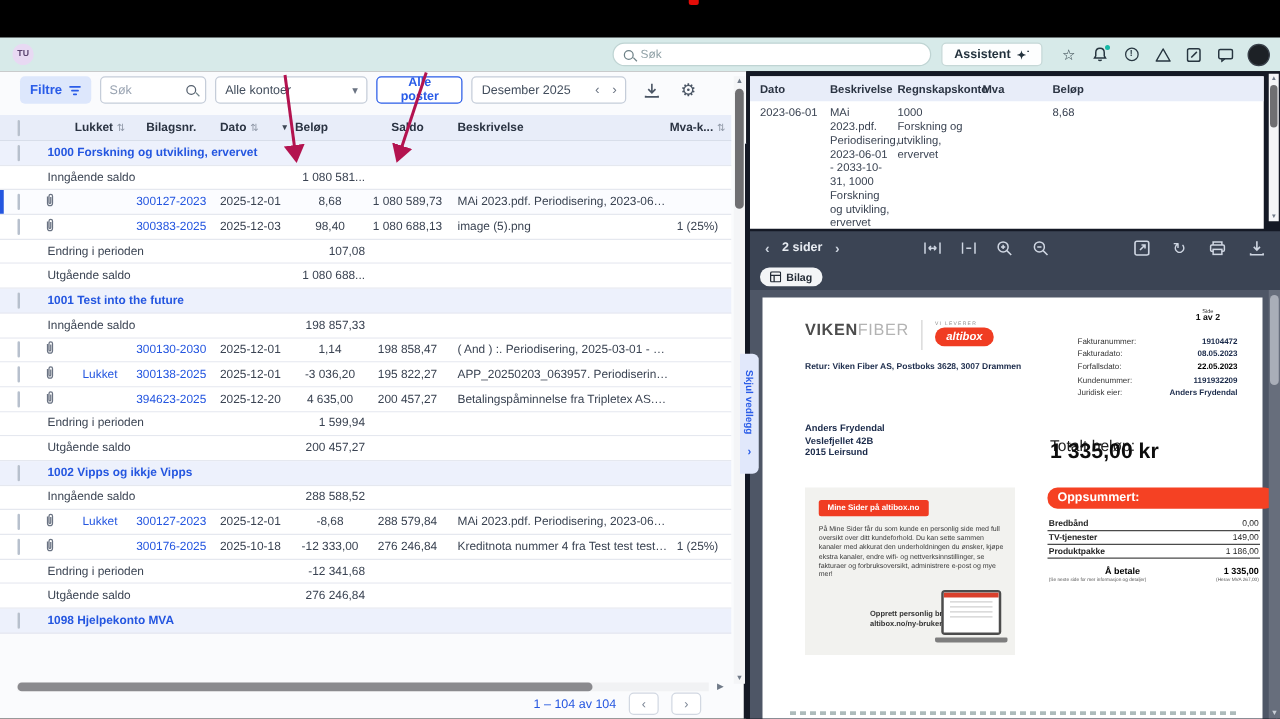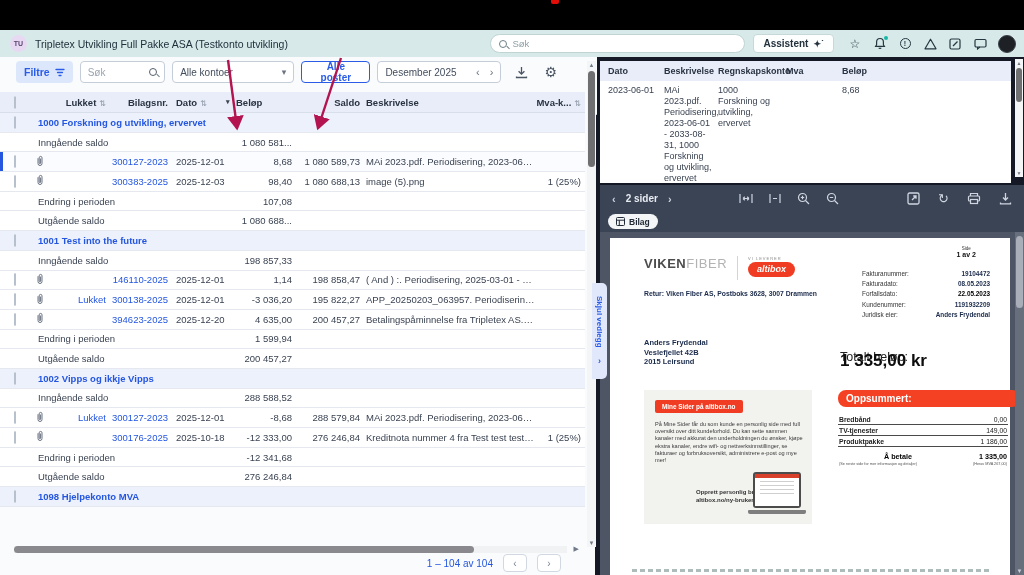--- a/index.html
+++ b/index.html
@@ -63,21 +63,21 @@
   .fb-icons svg { display:block; }
   .gear { font-size:14px; color:#4a5564; line-height:1; }
 
   
   .gtable { margin:2px 12px 0 0; font-size:9.5px; color:#3a4352; }
   .grow { display:grid; grid-template-columns:26px 18px 52px 62px 58px 10px 56px 68px minmax(0,1fr) 50px;
           align-items:center; height:19.7px; border-bottom:1px solid #e5e8ef; background:#fff; padding-left:10px; position:relative; }
   .grow.header { background:#e8edf9; font-weight:bold; color:#2a3342; border-bottom:1px solid #d8deea; height:21px; }
   .grow.group { background:#edf1fc; }
   .grow.summary { background:#fff; }
-  .grow .r { text-align:right; }
+  .grow .r { text-align:center; }
   .grow .desc { padding-left:6px; white-space:nowrap; overflow:hidden; text-overflow:ellipsis; }
   .grow .mva { padding-right:4px; }
   .cb { width:11px; height:11px; border:1px solid #b7c0cd; border-radius:2px; background:#fff; margin-left:4px; }
   .link { color:#2456e0; text-decoration:none; }
   .grow.group .link { font-weight:bold; }
   .sorticn { color:#8d96a5; font-size:8px; margin-left:3px; font-weight:normal; }
   .selbar { position:absolute; left:0; top:0; bottom:0; width:3px; background:#2456e0; }
   .clip { display:inline-block; }
   .sumlabel { grid-column:2 / span 3; padding-left:2px; }
   .sumval { grid-column:6 / span 2; text-align:right; }
@@ -179,21 +179,20 @@
 <body>
 
 <div class="stage">
 
   <div class="topstrip">
     <div class="reddot"></div>
   </div>
 
   <div class="appbar">
     <div class="tu-avatar">TU</div>
-    <div class="company">Tripletex Utvikling Full Pakke ASA (Testkonto utvikling)</div>
     <div class="spacer"></div>
     <div class="search-pill">
       <span class="mag"></span>
       <span class="ph">Søk</span>
     </div>
     <div class="assist-btn">
       <span>Assistent</span>
       <span class="spark">✦˙</span>
     </div>
     <div class="bar-icons">
@@ -336,21 +335,21 @@
           <span></span>
           <span class="sumlabel">Inngående saldo</span>
           <span class="sumval">198 857,33</span>
         </div>
         <div class="grow">
           <span><span class="cb"></span></span>
           <span class="clip"><svg width="8" height="12" viewBox="0 0 8 12">
               <path d="M2 3.2v5.3a2 2 0 0 0 4 0V2.8a1.4 1.4 0 0 0-2.8 0v5.2a.7.7 0 0 0 1.4 0V3.5" fill="none" stroke="#6a7383" stroke-width="1"></path>
             </svg></span>
           <span class="r"></span>
-          <span class="r"><a class="link" href="#">146110-2025</a></span>
+          <span class="r"><a class="link" href="#">300130-2030</a></span>
           <span style="padding-left:8px">2025-12-01</span>
           <span></span>
           <span class="r">1,14</span>
           <span class="r">198 858,47</span>
           <span class="desc">( And ) :. Periodisering, 2025-03-01 - 2030-12-31, 1001 T...</span>
           <span class="r mva"></span>
         </div>
         <div class="grow">
           <span><span class="cb"></span></span>
           <span class="clip"><svg width="8" height="12" viewBox="0 0 8 12">
@@ -464,21 +463,21 @@
         <div class="prow phead">
           <span class="cell">Dato</span>
           <span class="cell">Beskrivelse</span>
           <span class="cell">Regnskapskonto</span>
           <span class="cell">Mva</span>
           <span class="cell">Beløp</span>
           <span></span>
         </div>
         <div class="prow pbody">
           <span class="cell">2023-06-01</span>
-          <span class="cell">MAi 2023.pdf. Periodisering, 2023-06-01 - 2033-08-31, 1000 Forskning og utvikling, ervervet</span>
+          <span class="cell">MAi 2023.pdf. Periodisering, 2023-06-01 - 2033-10-31, 1000 Forskning og utvikling, ervervet</span>
           <span class="cell">1000 Forskning og utvikling, ervervet</span>
           <span class="cell"></span>
           <span class="cell">8,68</span>
           <span></span>
         </div>
       </div>
     <div class="ptv">
       <span class="arr" style="top:1px">▲</span>
       <div class="thumb"></div>
       <span class="arr" style="bottom:1px">▼</span>

